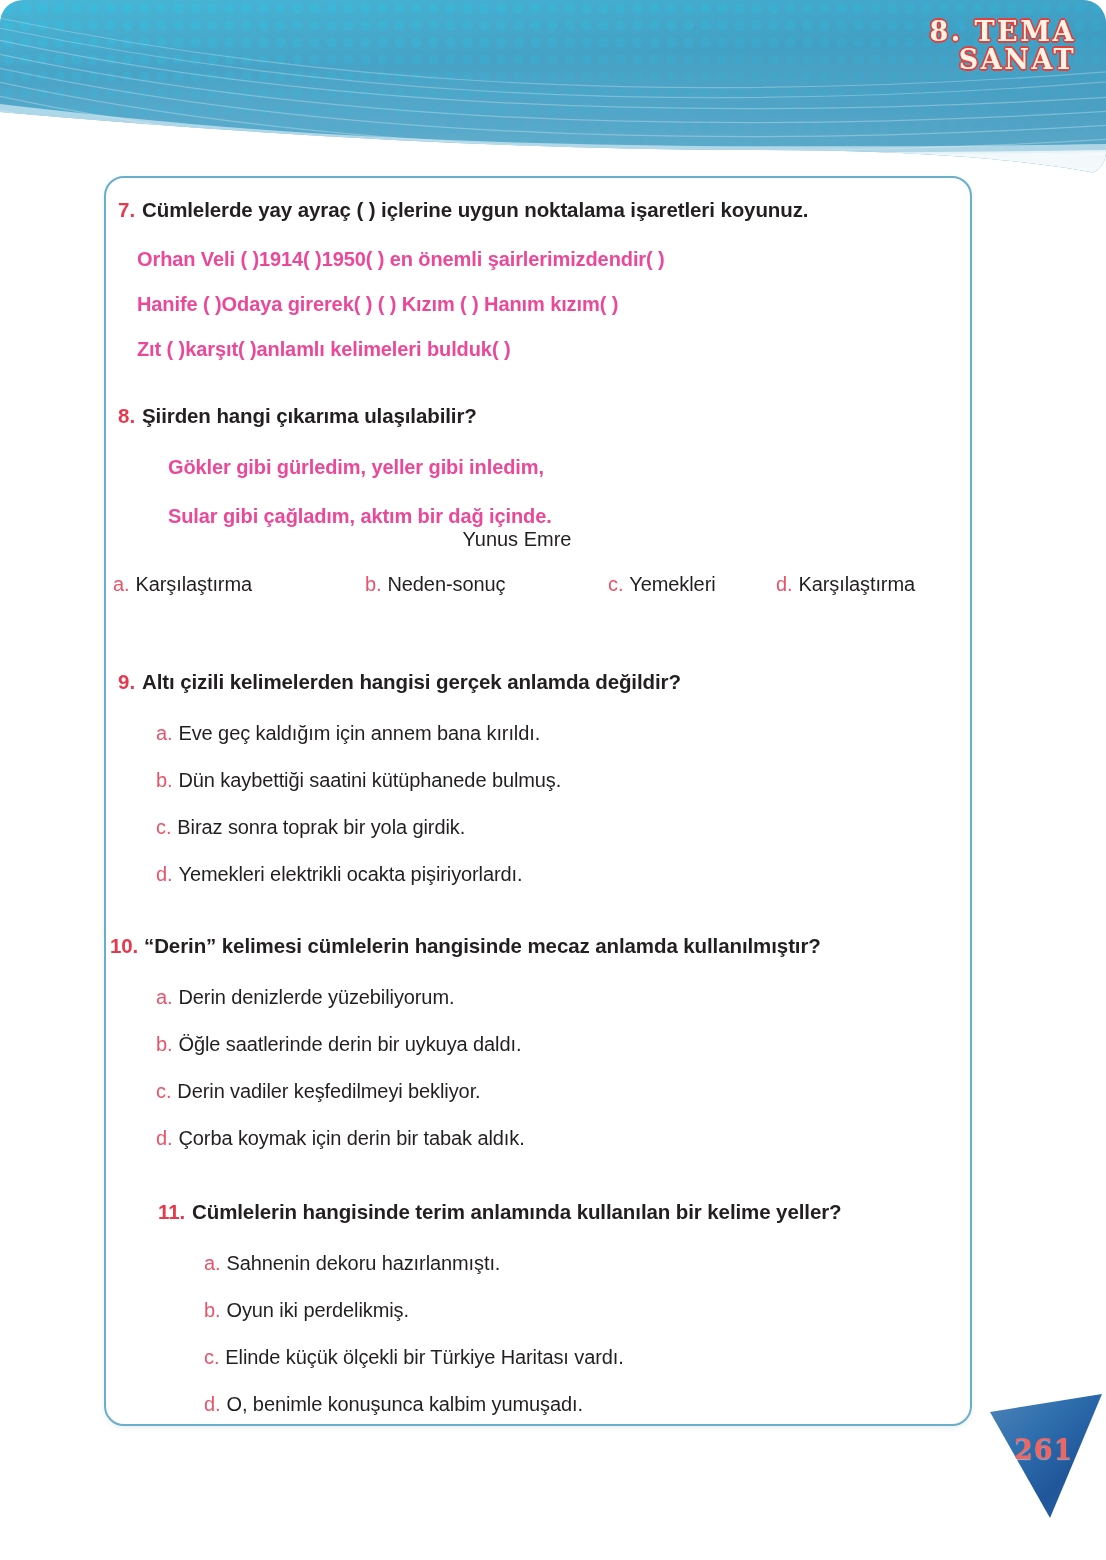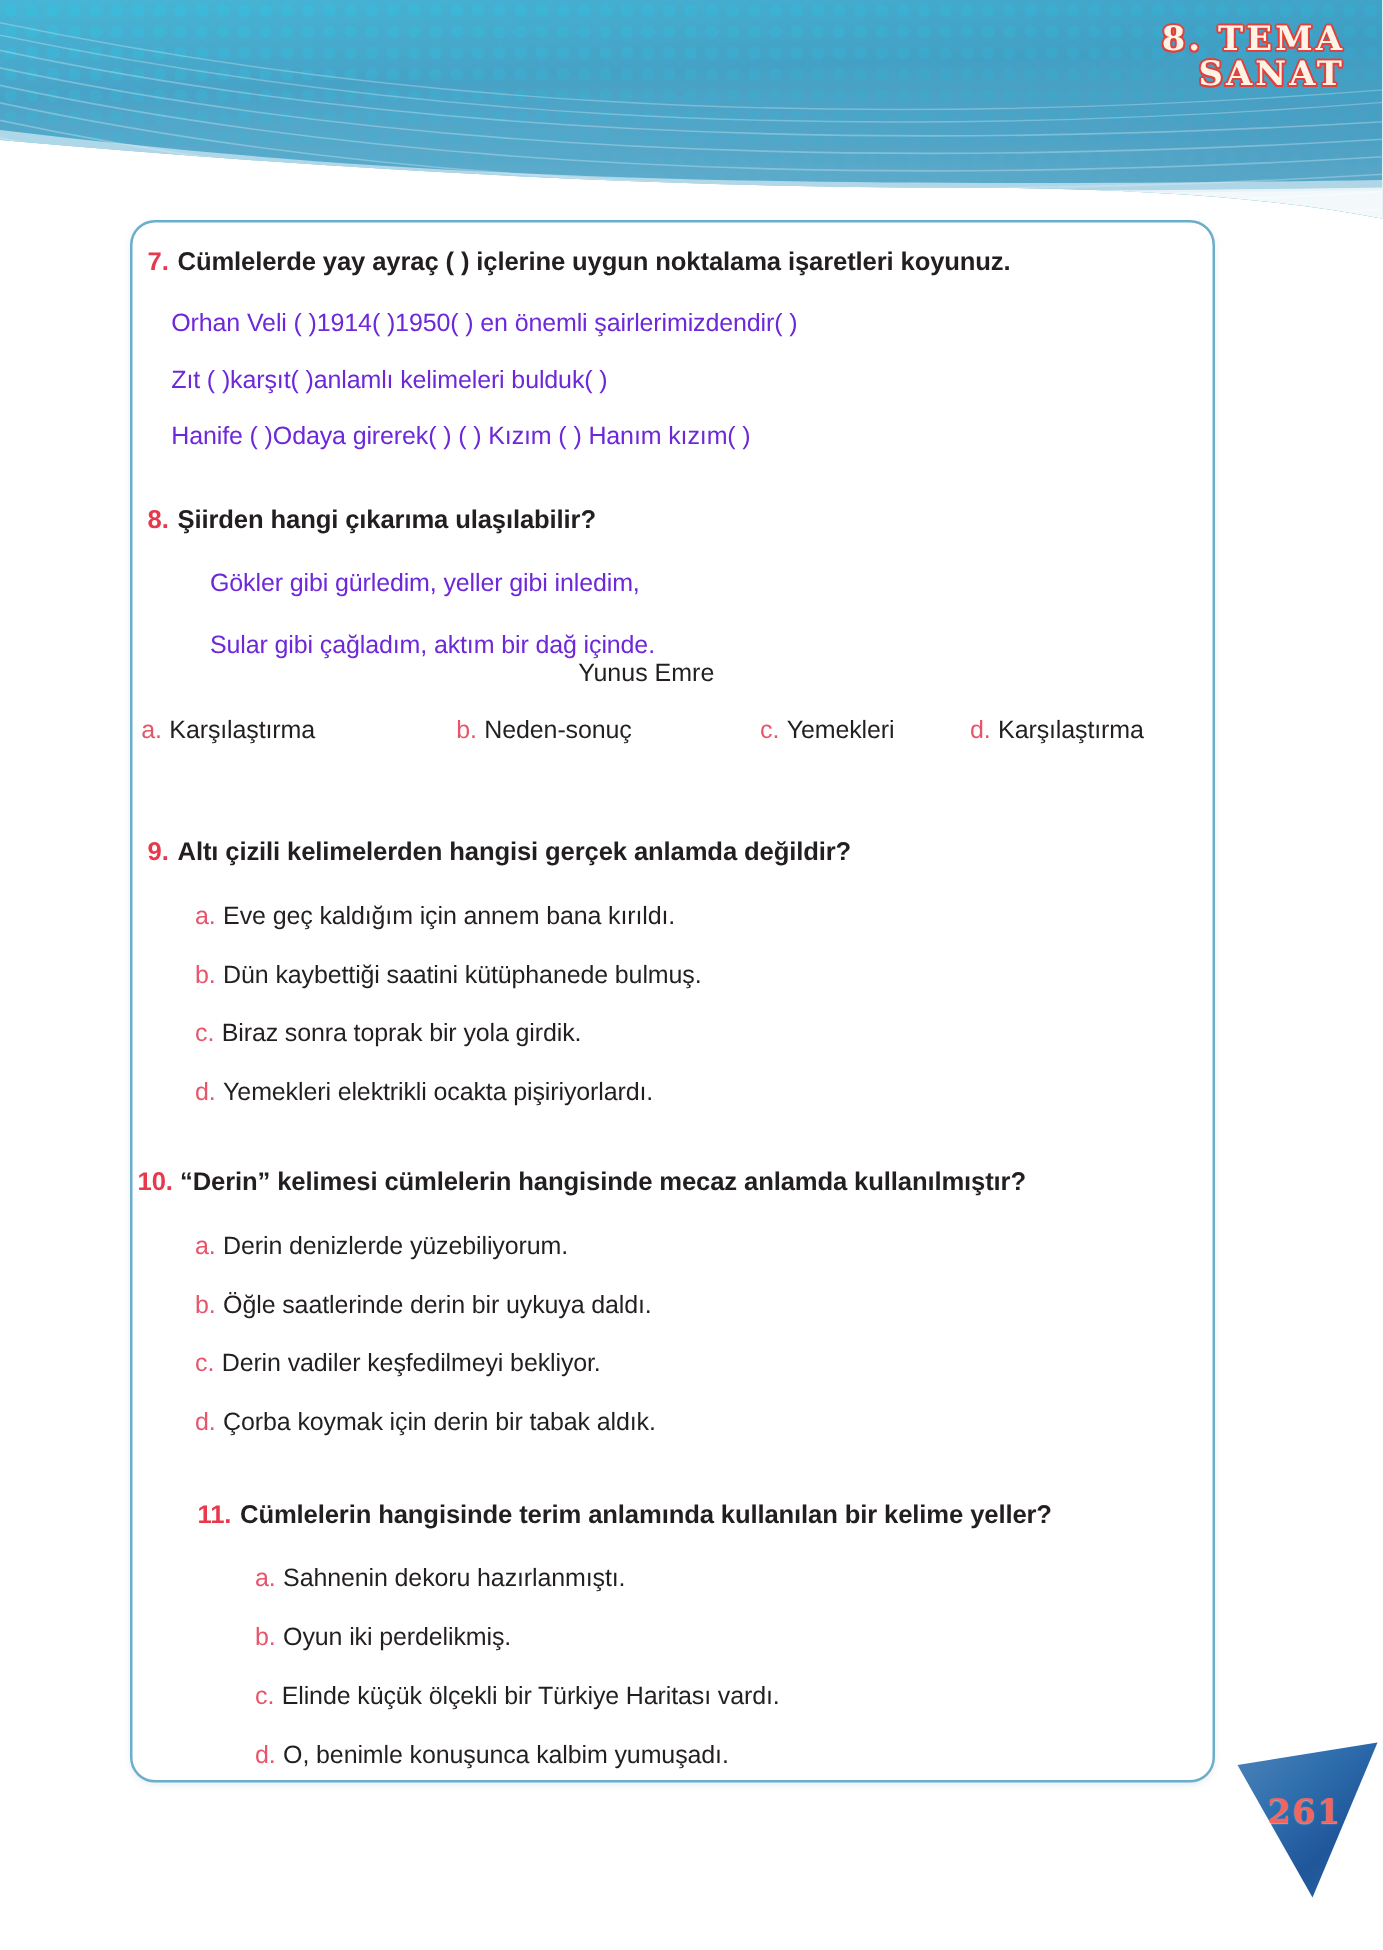--- a/index.html
+++ b/index.html
@@ -16,20 +16,21 @@
     -webkit-font-smoothing: antialiased;
   }
 
   
   .banner {
     position: absolute;
     top: 0; left: 0;
     width: 1106px;
     height: 175px;
     overflow: hidden;
+    border-radius: 23px;
   }
   .banner-svg { display: block; }
 
   .tema-block {
     position: absolute;
     top: 18px;
     right: 30px;
     text-align: right;
     line-height: 1.05;
     z-index: 5;
@@ -86,22 +87,23 @@
   .q-num {
     color: #e8394c;
     font-weight: bold;
     flex: none;
     text-align: right;
   }
   .q-text { margin-left: 7px; }
 
   .q-sub {
     font-size: 20px;
-    color: #6d28d9;
+    color: #ec4899;
     letter-spacing: -0.1px;
+    font-weight: bold;
   }
 
   .opt-row {
     display: flex;
     align-items: baseline;
     font-size: 20px;
     color: #231f20;
     letter-spacing: -0.1px;
   }
   .opt-letter {
@@ -253,22 +255,22 @@
 
 <div class="content-box">
   <div class="inner">
 
     <div class="q-block" id="q7">
       <div class="q-head">
         <span class="q-num">7.</span>
         <span class="q-text">Cümlelerde yay ayraç (    ) içlerine uygun noktalama işaretleri koyunuz.</span>
       </div>
       <div class="q-sub l1">Orhan Veli (    )1914(    )1950(    ) en önemli şairlerimizdendir(   )</div>
+      <div class="q-sub l3">Hanife (    )Odaya girerek(   ) (    ) Kızım (    ) Hanım kızım(    )</div>
       <div class="q-sub l2">Zıt (    )karşıt(    )anlamlı kelimeleri bulduk(    )</div>
-      <div class="q-sub l3">Hanife (    )Odaya girerek(   ) (    ) Kızım (    ) Hanım kızım(    )</div>
     </div>
 
     <div class="q-block" id="q8">
       <div class="q-head">
         <span class="q-num">8.</span>
         <span class="q-text">Şiirden hangi çıkarıma ulaşılabilir?</span>
       </div>
       <div class="q-sub poem p1">Gökler gibi gürledim, yeller gibi inledim,</div>
       <div class="q-sub poem p2">Sular gibi çağladım, aktım bir dağ içinde.</div>
       <div class="author">Yunus Emre</div>

